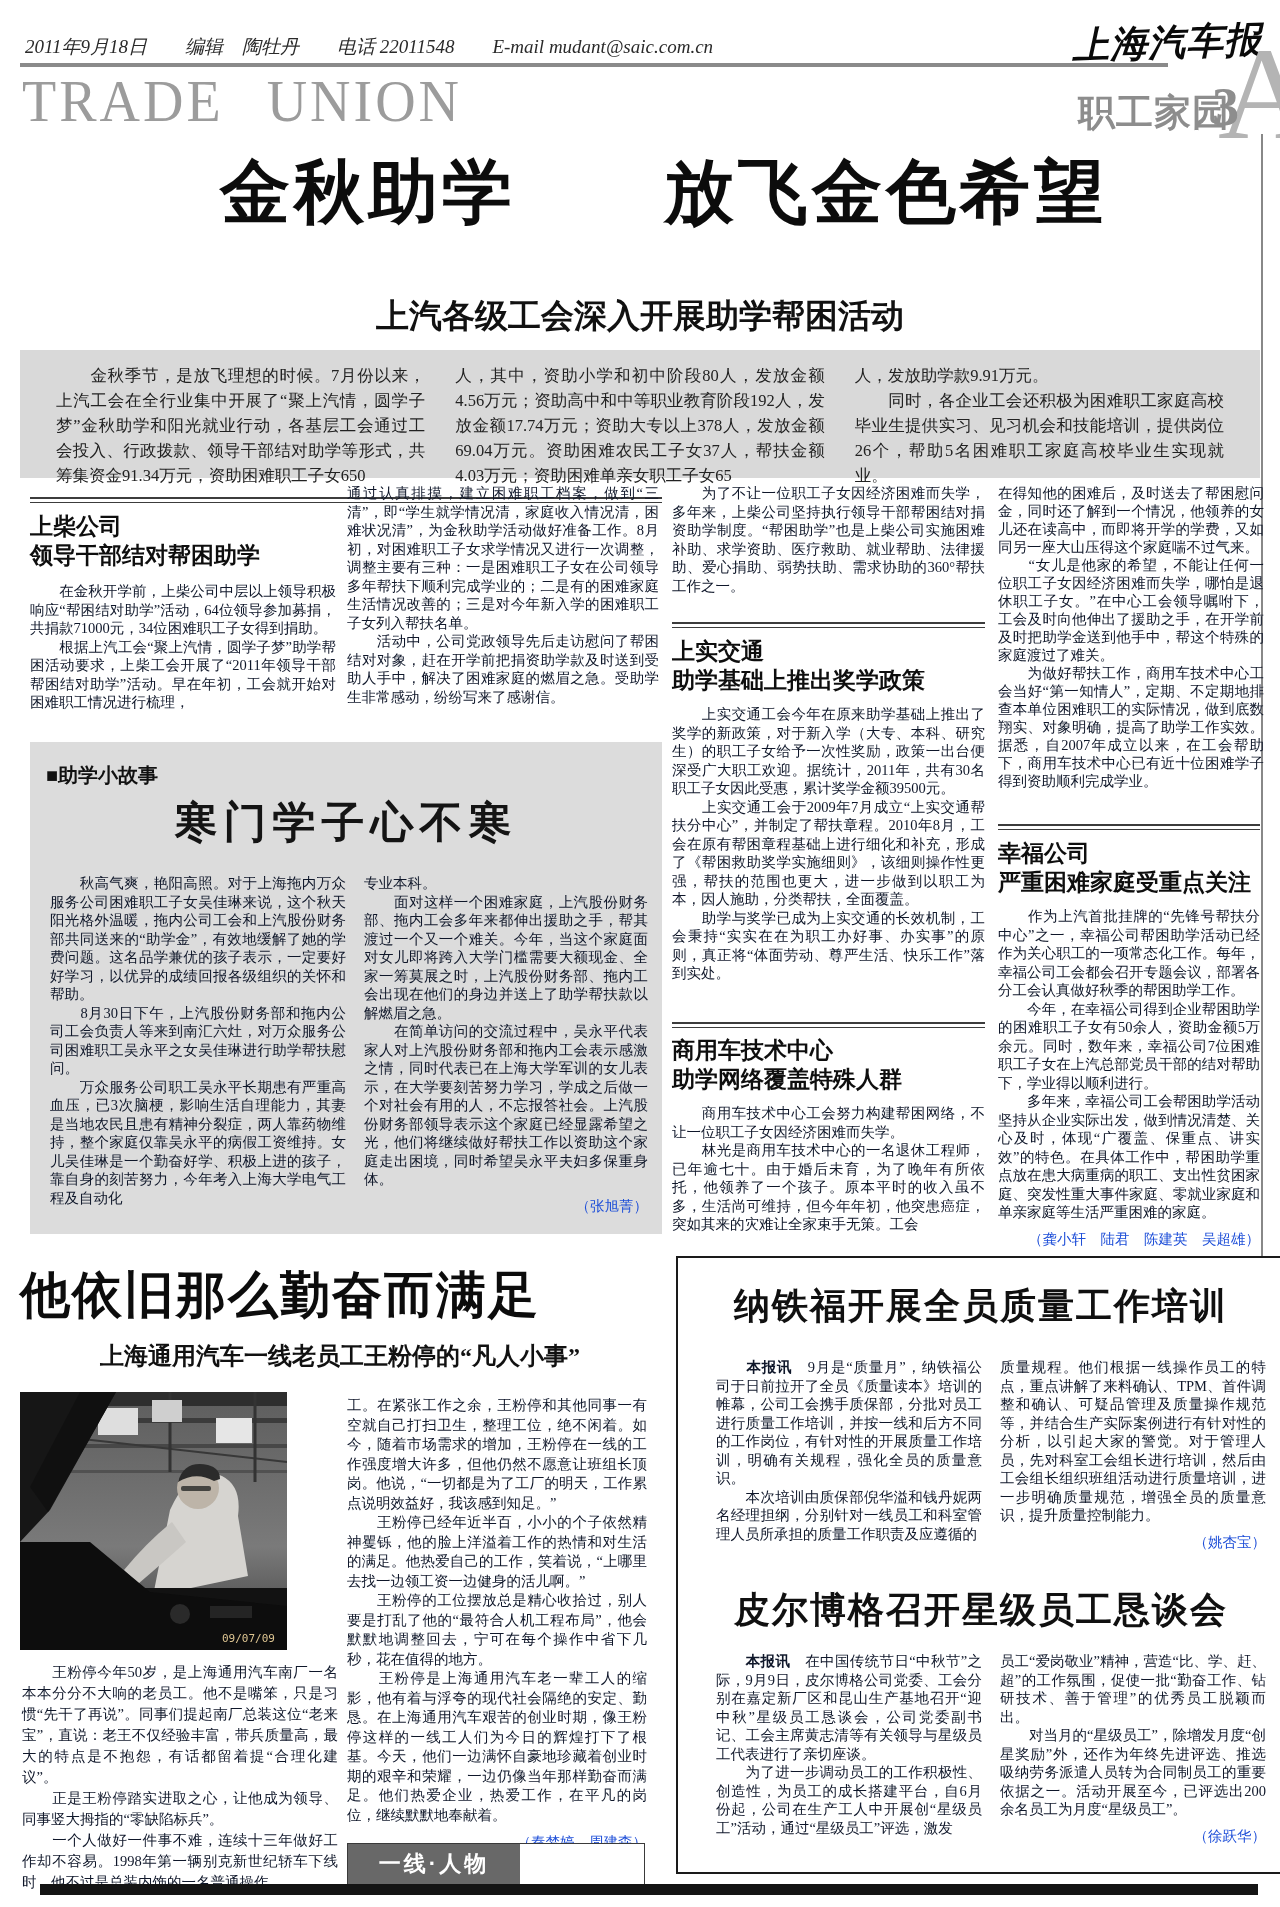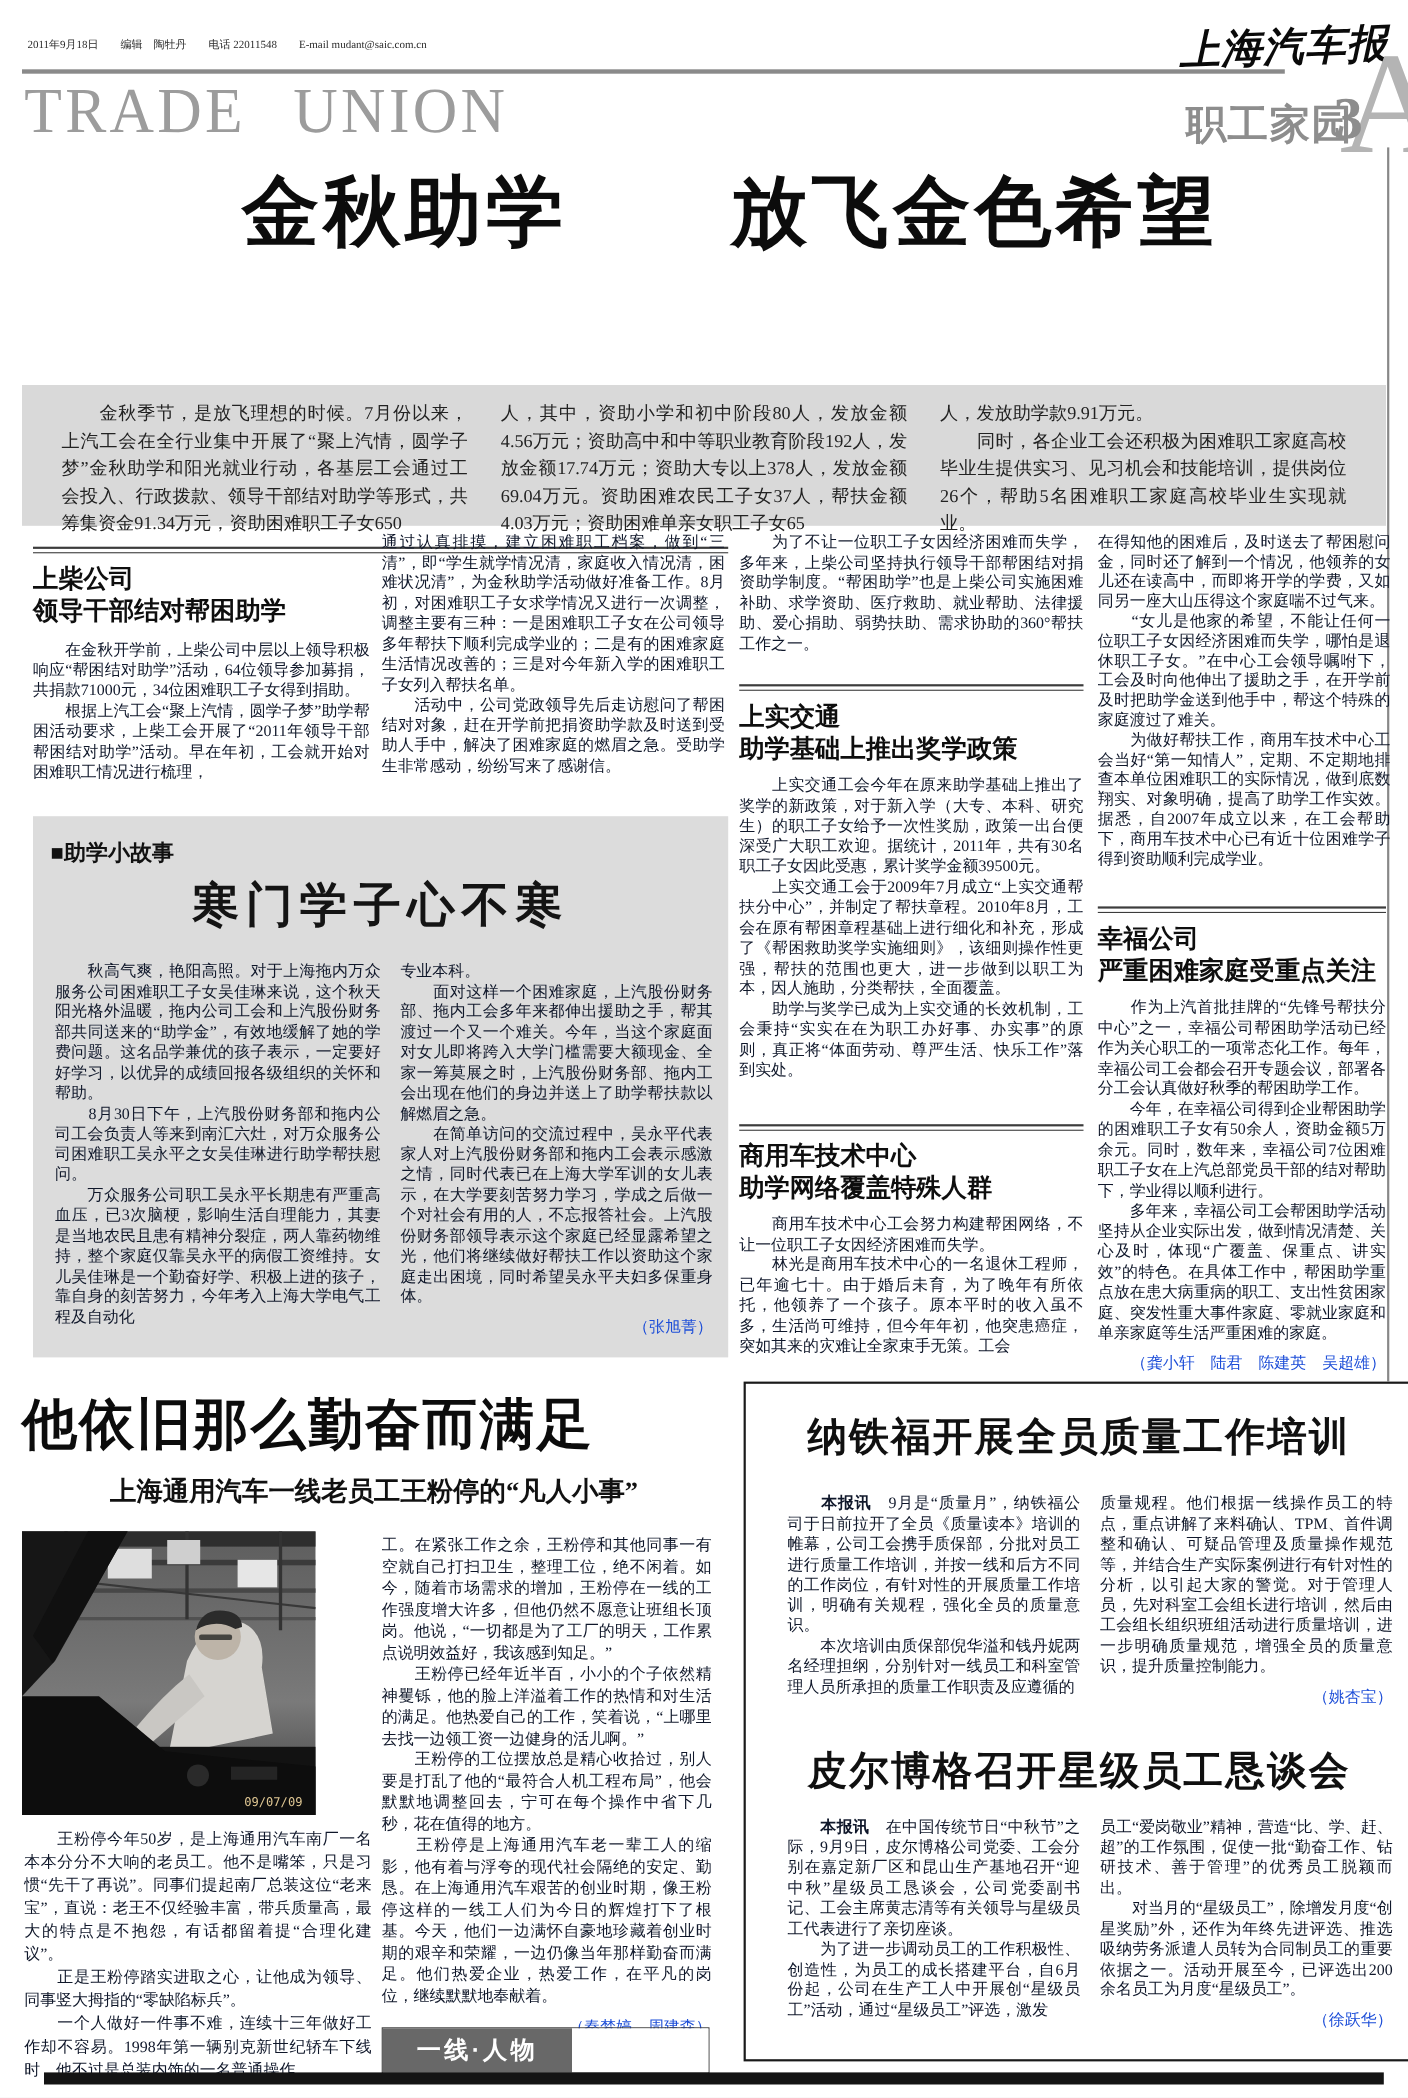--- a/index.html
+++ b/index.html
@@ -3,21 +3,21 @@
 <meta charset="utf-8">
 <style>
   html,body{margin:0;padding:0;background:#f2f2f2;}
   .page{position:relative;width:1280px;height:1907px;background:#ffffff;overflow:hidden;
         font-family:"Liberation Serif",serif;color:#1c1c1c;margin:0 auto;}
   .abs{position:absolute;}
   .body{font:14.5px/18.5px "Liberation Serif",serif;text-align:justify;white-space:pre-line;color:#0f172a;}
   .atitle{font-family:"Liberation Sans",sans-serif;font-weight:700;font-size:23px;line-height:29px;color:#0e0e0e;}
   .drule{height:3px;border-top:2.5px solid #3c3c3c;border-bottom:1px solid #3c3c3c;}
   .byline{text-align:right;font-size:14.5px;margin-top:8px;color:#1d4ed8;}
-  .dateline{font-size:10px;color:#2a2a2a;white-space:pre;}
+  .dateline{font-size:19px;color:#2a2a2a;white-space:pre;font-style:italic;}
   .brand{font-size:37px;font-weight:700;font-style:italic;letter-spacing:1px;color:#0a0a0a;transform:rotate(-2deg);}
   .rule1{background:#8a8a8a;}
   .masthead{font-size:56px;color:#9c9c9c;letter-spacing:3px;word-spacing:26px;line-height:1;transform:scaleY(1.04);transform-origin:top left;}
   .zhsection{font-size:37px;font-weight:900;color:#8d8d8d;letter-spacing:1px;}
   .pagenum{font-size:54px;font-weight:700;color:#8d8d8d;line-height:1;}
   .pageletter{font-size:132px;color:#b4b4b4;line-height:1;}
   .headline{width:1280px;text-align:center;font-family:"Liberation Sans",sans-serif;font-weight:900;
             font-size:70px;letter-spacing:4px;color:#0c0c0c;white-space:pre;}
   .subhead{width:1280px;text-align:center;font-size:33px;font-weight:700;color:#111;}
   .introbox{background:#d9d9d9;display:flex;gap:30px;padding:13px 36px;box-sizing:border-box;}
@@ -45,20 +45,21 @@
   <div class="abs dateline" style="left:25px;top:34px;">2011年9月18日　　编辑　陶牡丹　　电话 22011548　　E-mail mudant@saic.com.cn</div>
   <div class="abs brand" style="left:1072px;top:18px;">上海汽车报</div>
   <div class="abs pageletter" style="left:1218px;top:28px;">A</div>
   <div class="abs rule1" style="left:20px;top:63px;width:1148px;height:4px;"></div>
   <div class="abs masthead" style="left:22px;top:72px;">TRADE UNION</div>
   <div class="abs zhsection" style="left:1078px;top:88px;">职工家园</div>
   <div class="abs pagenum" style="left:1212px;top:80px;">3</div>
   <div class="abs vrule" style="left:1261px;top:134px;width:2px;height:1122px;"></div>
 
   <div class="abs headline" style="left:0;top:146px;padding-left:24px;">金秋助学　　放飞金色希望</div>
+  <div class="abs subhead" style="left:0;top:294px;">上汽各级工会深入开展助学帮困活动</div>
 
   <div class="abs introbox" style="left:20px;top:350px;width:1240px;height:128px;">
     <div class="icol">　　金秋季节，是放飞理想的时候。7月份以来，上汽工会在全行业集中开展了“聚上汽情，圆学子梦”金秋助学和阳光就业行动，各基层工会通过工会投入、行政拨款、领导干部结对助学等形式，共筹集资金91.34万元，资助困难职工子女650</div>
     <div class="icol">人，其中，资助小学和初中阶段80人，发放金额4.56万元；资助高中和中等职业教育阶段192人，发放金额17.74万元；资助大专以上378人，发放金额69.04万元。资助困难农民工子女37人，帮扶金额4.03万元；资助困难单亲女职工子女65</div>
     <div class="icol">人，发放助学款9.91万元。
 　　同时，各企业工会还积极为困难职工家庭高校毕业生提供实习、见习机会和技能培训，提供岗位26个，帮助5名困难职工家庭高校毕业生实现就业。</div>
   </div>
 
   <div class="abs drule" style="left:30px;top:497px;width:632px;"></div>
   <div class="abs drule" style="left:672px;top:622px;width:313px;"></div>

